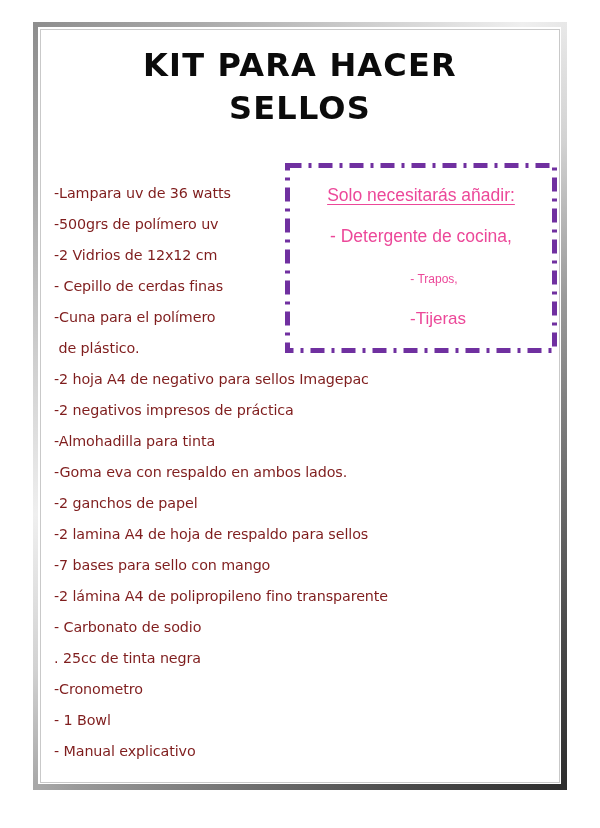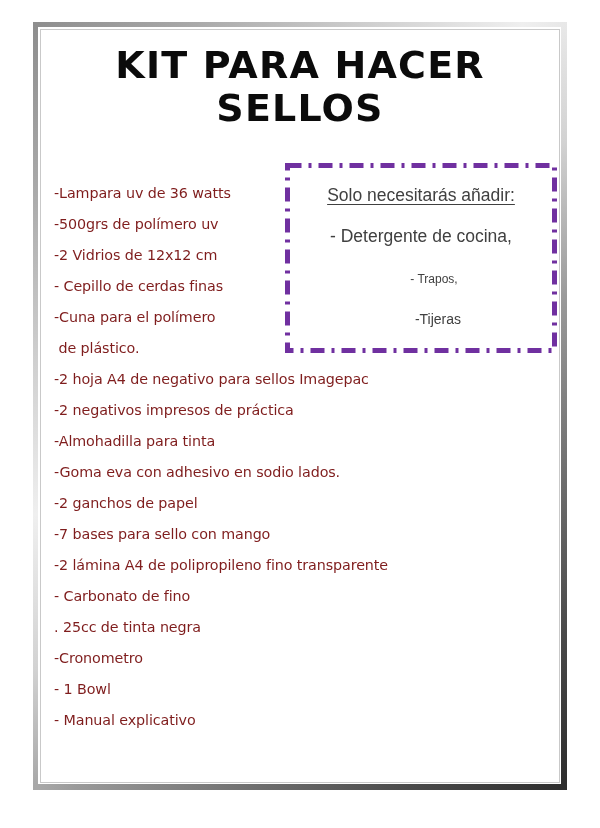--- a/index.html
+++ b/index.html
@@ -65,21 +65,21 @@
 
   
   #title {
     position: absolute;
     left: 0;
     top: 14px;
     width: 518px;
     text-align: center;
     font-family: "DejaVu Sans", sans-serif;
     font-weight: 700;
-    font-size: 38px;
+    font-size: 32px;
     line-height: 43px;
     letter-spacing: 1.2px;
     color: #0b0b0b;
     text-transform: uppercase;
     white-space: pre-line;
   }
 
   
   #list {
     position: absolute;
@@ -112,21 +112,21 @@
     inset: 0;
     width: 100%;
     height: 100%;
   }
   .callout-text {
     position: absolute;
     left: 0;
     width: 272px;
     text-align: center;
     font-family: "Liberation Sans", sans-serif;
-    color: #404040;
+    color: #ec4899;
   }
   #callout-heading {
     top: 21px;
     font-size: 17.5px;
     line-height: 22px;
     text-decoration: underline;
     text-underline-offset: 3px;
   }
   #callout-l1 {
     top: 62px;
@@ -135,21 +135,21 @@
   }
   #callout-l2 {
     top: 105px;
     font-size: 12px;
     line-height: 22px;
     padding-left: 26px;
     box-sizing: border-box;
   }
   #callout-l3 {
     top: 145px;
-    font-size: 14px;
+    font-size: 17px;
     line-height: 22px;
     padding-left: 34px;
     box-sizing: border-box;
   }
 </style>
 </head>
 <body>
 
 <div id="frame"></div>
 <div id="frame-inner"></div>
@@ -162,25 +162,26 @@
   <div id="list">
       <div class="list-line">-Lampara uv de 36 watts</div>
       <div class="list-line">-500grs de polímero uv</div>
       <div class="list-line">-2 Vidrios de 12x12 cm</div>
       <div class="list-line">- Cepillo de cerdas finas</div>
       <div class="list-line">-Cuna para el polímero</div>
       <div class="list-line"> de plástico.</div>
       <div class="list-line">-2 hoja A4 de negativo para sellos Imagepac</div>
       <div class="list-line">-2 negativos impresos de práctica</div>
       <div class="list-line">-Almohadilla para tinta</div>
-      <div class="list-line">-Goma eva con adhesivo en sodio lados.</div>
+      <div class="list-line">-Goma eva con respaldo en ambos lados.</div>
       <div class="list-line">-2 ganchos de papel</div>
+      <div class="list-line">-2 lamina A4 de hoja de respaldo para sellos</div>
       <div class="list-line">-7 bases para sello con mango</div>
       <div class="list-line">-2 lámina A4 de polipropileno fino transparente</div>
-      <div class="list-line">- Carbonato de fino</div>
+      <div class="list-line">- Carbonato de sodio</div>
       <div class="list-line">. 25cc de tinta negra</div>
       <div class="list-line">-Cronometro</div>
       <div class="list-line">- 1 Bowl</div>
       <div class="list-line">- Manual explicativo</div>
     </div>
 
   <div id="callout">
     <svg id="callout-svg" viewBox="0 0 272 190" preserveAspectRatio="none">
       <rect x="2.5" y="2.5" width="267" height="185" fill="none" stroke="#7030a0" stroke-width="5" stroke-dasharray="14 7 3 7"></rect>
     </svg>

